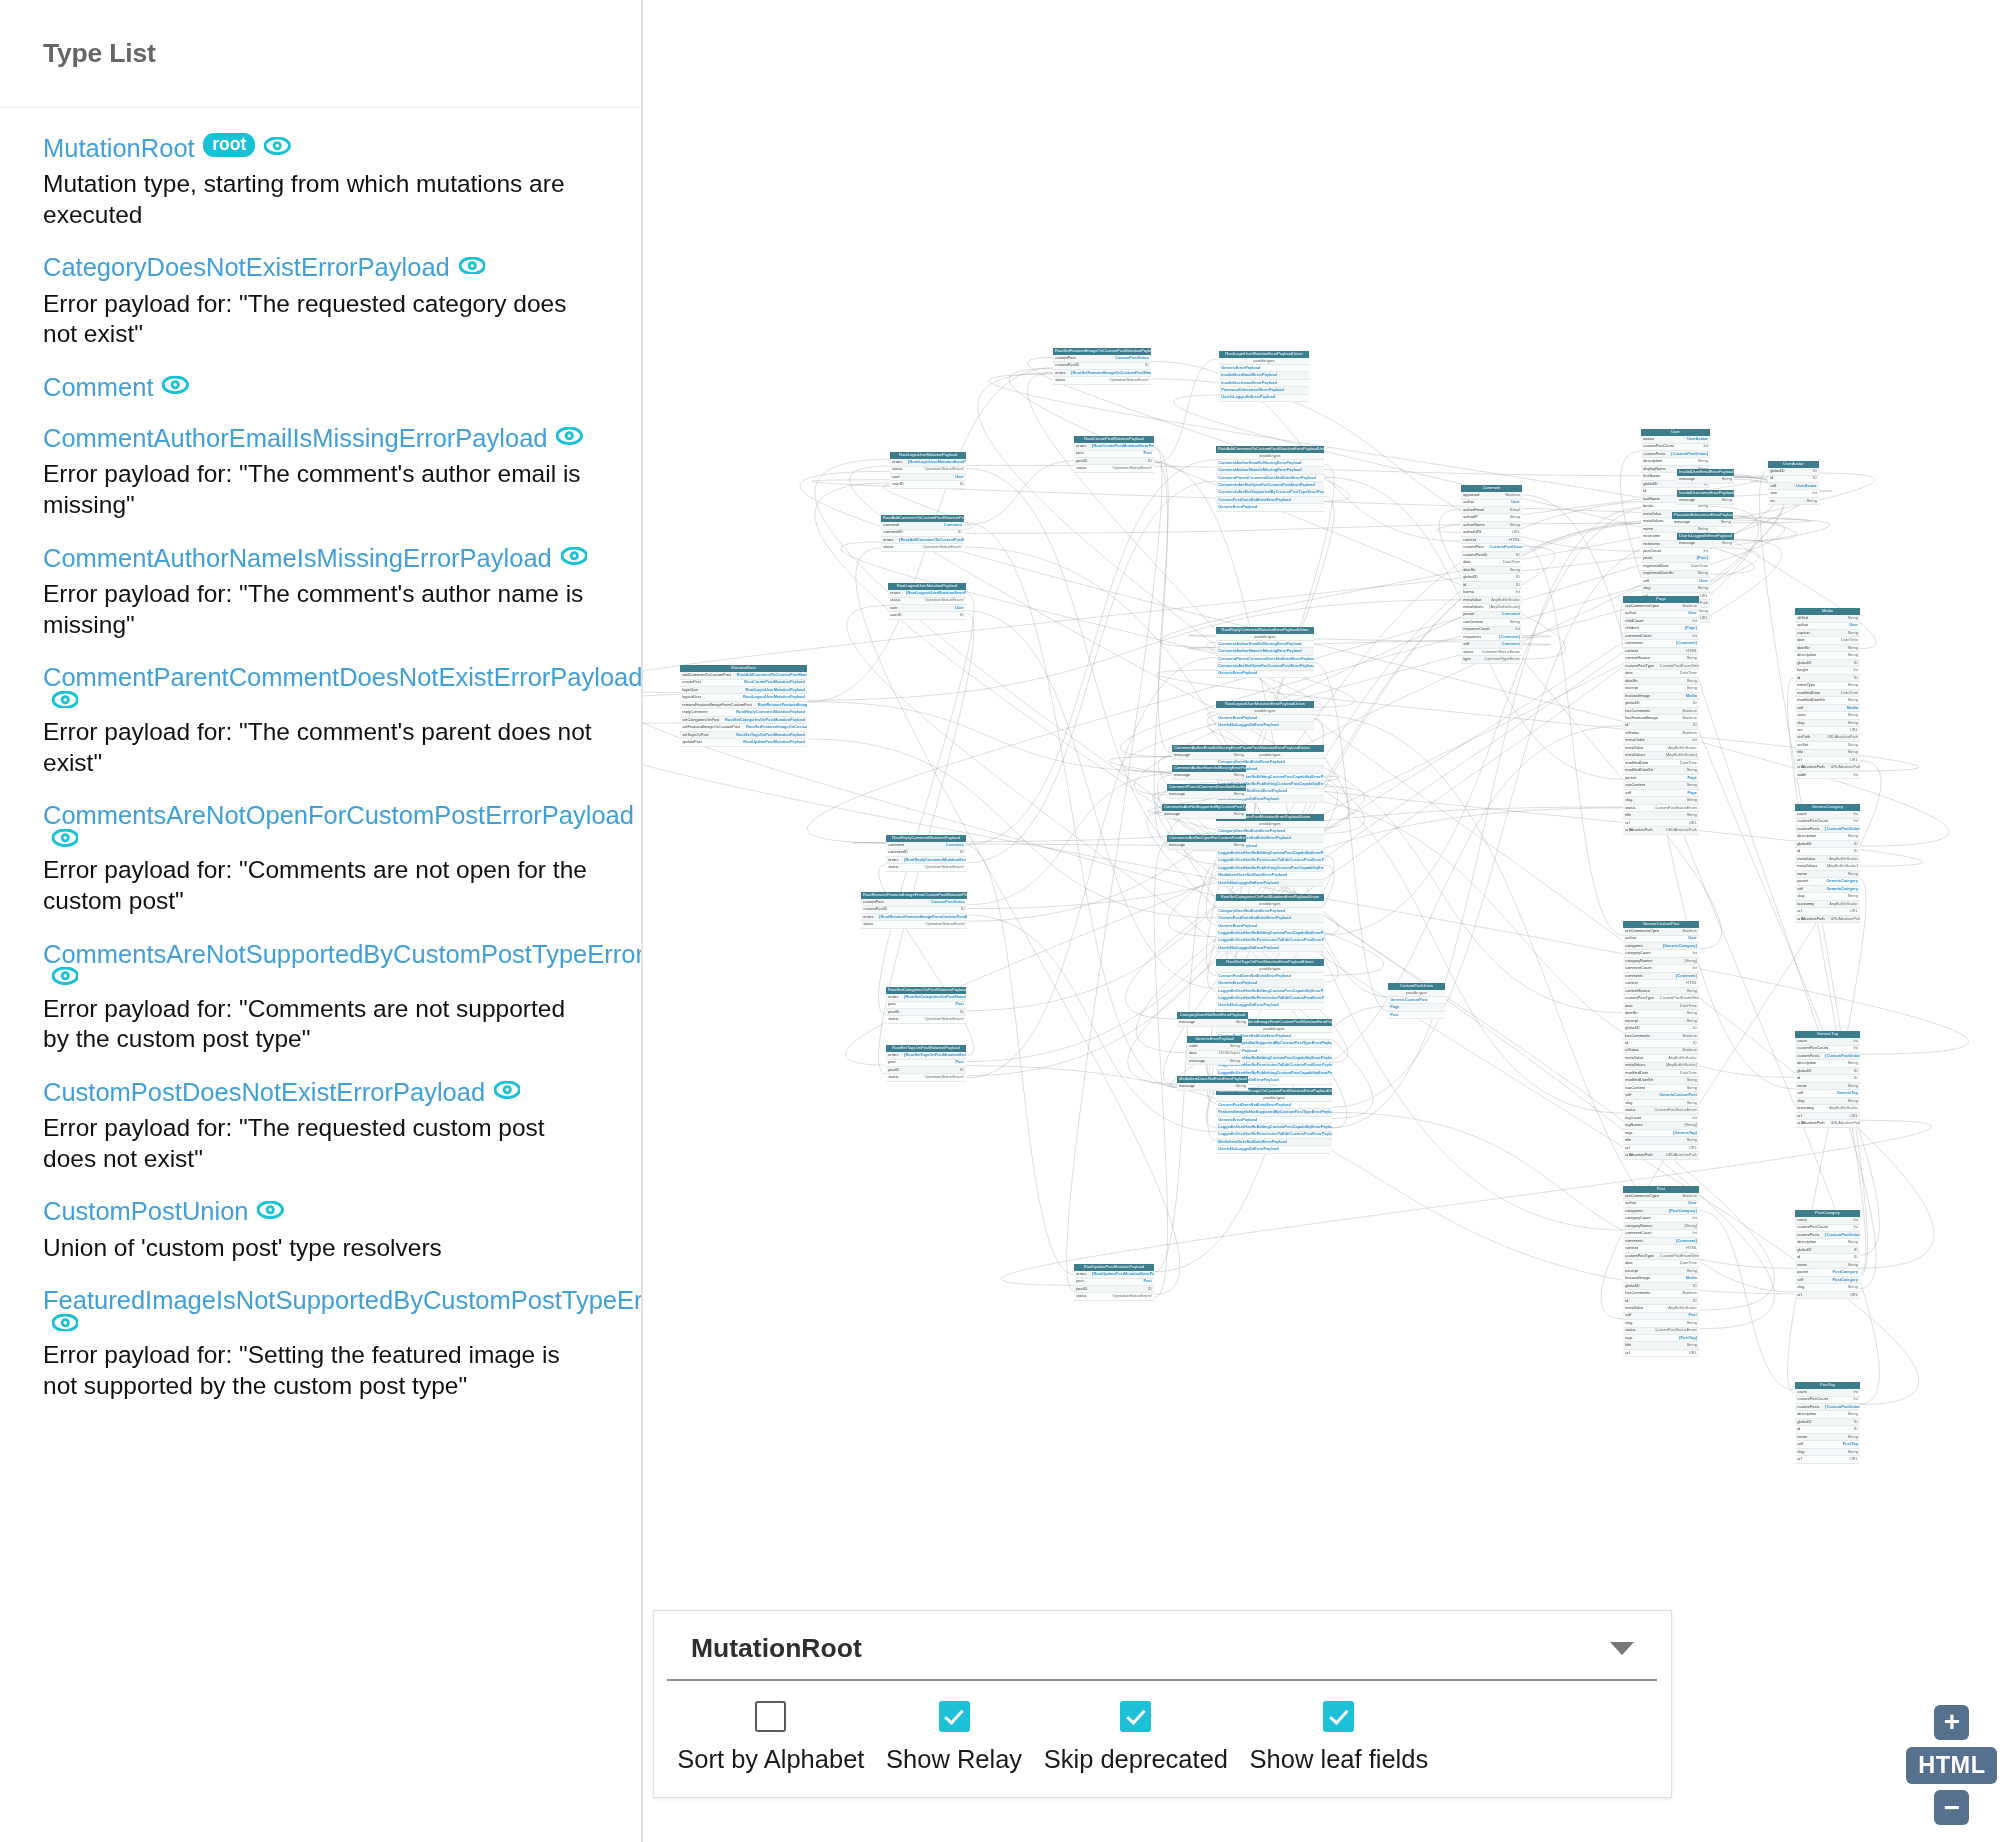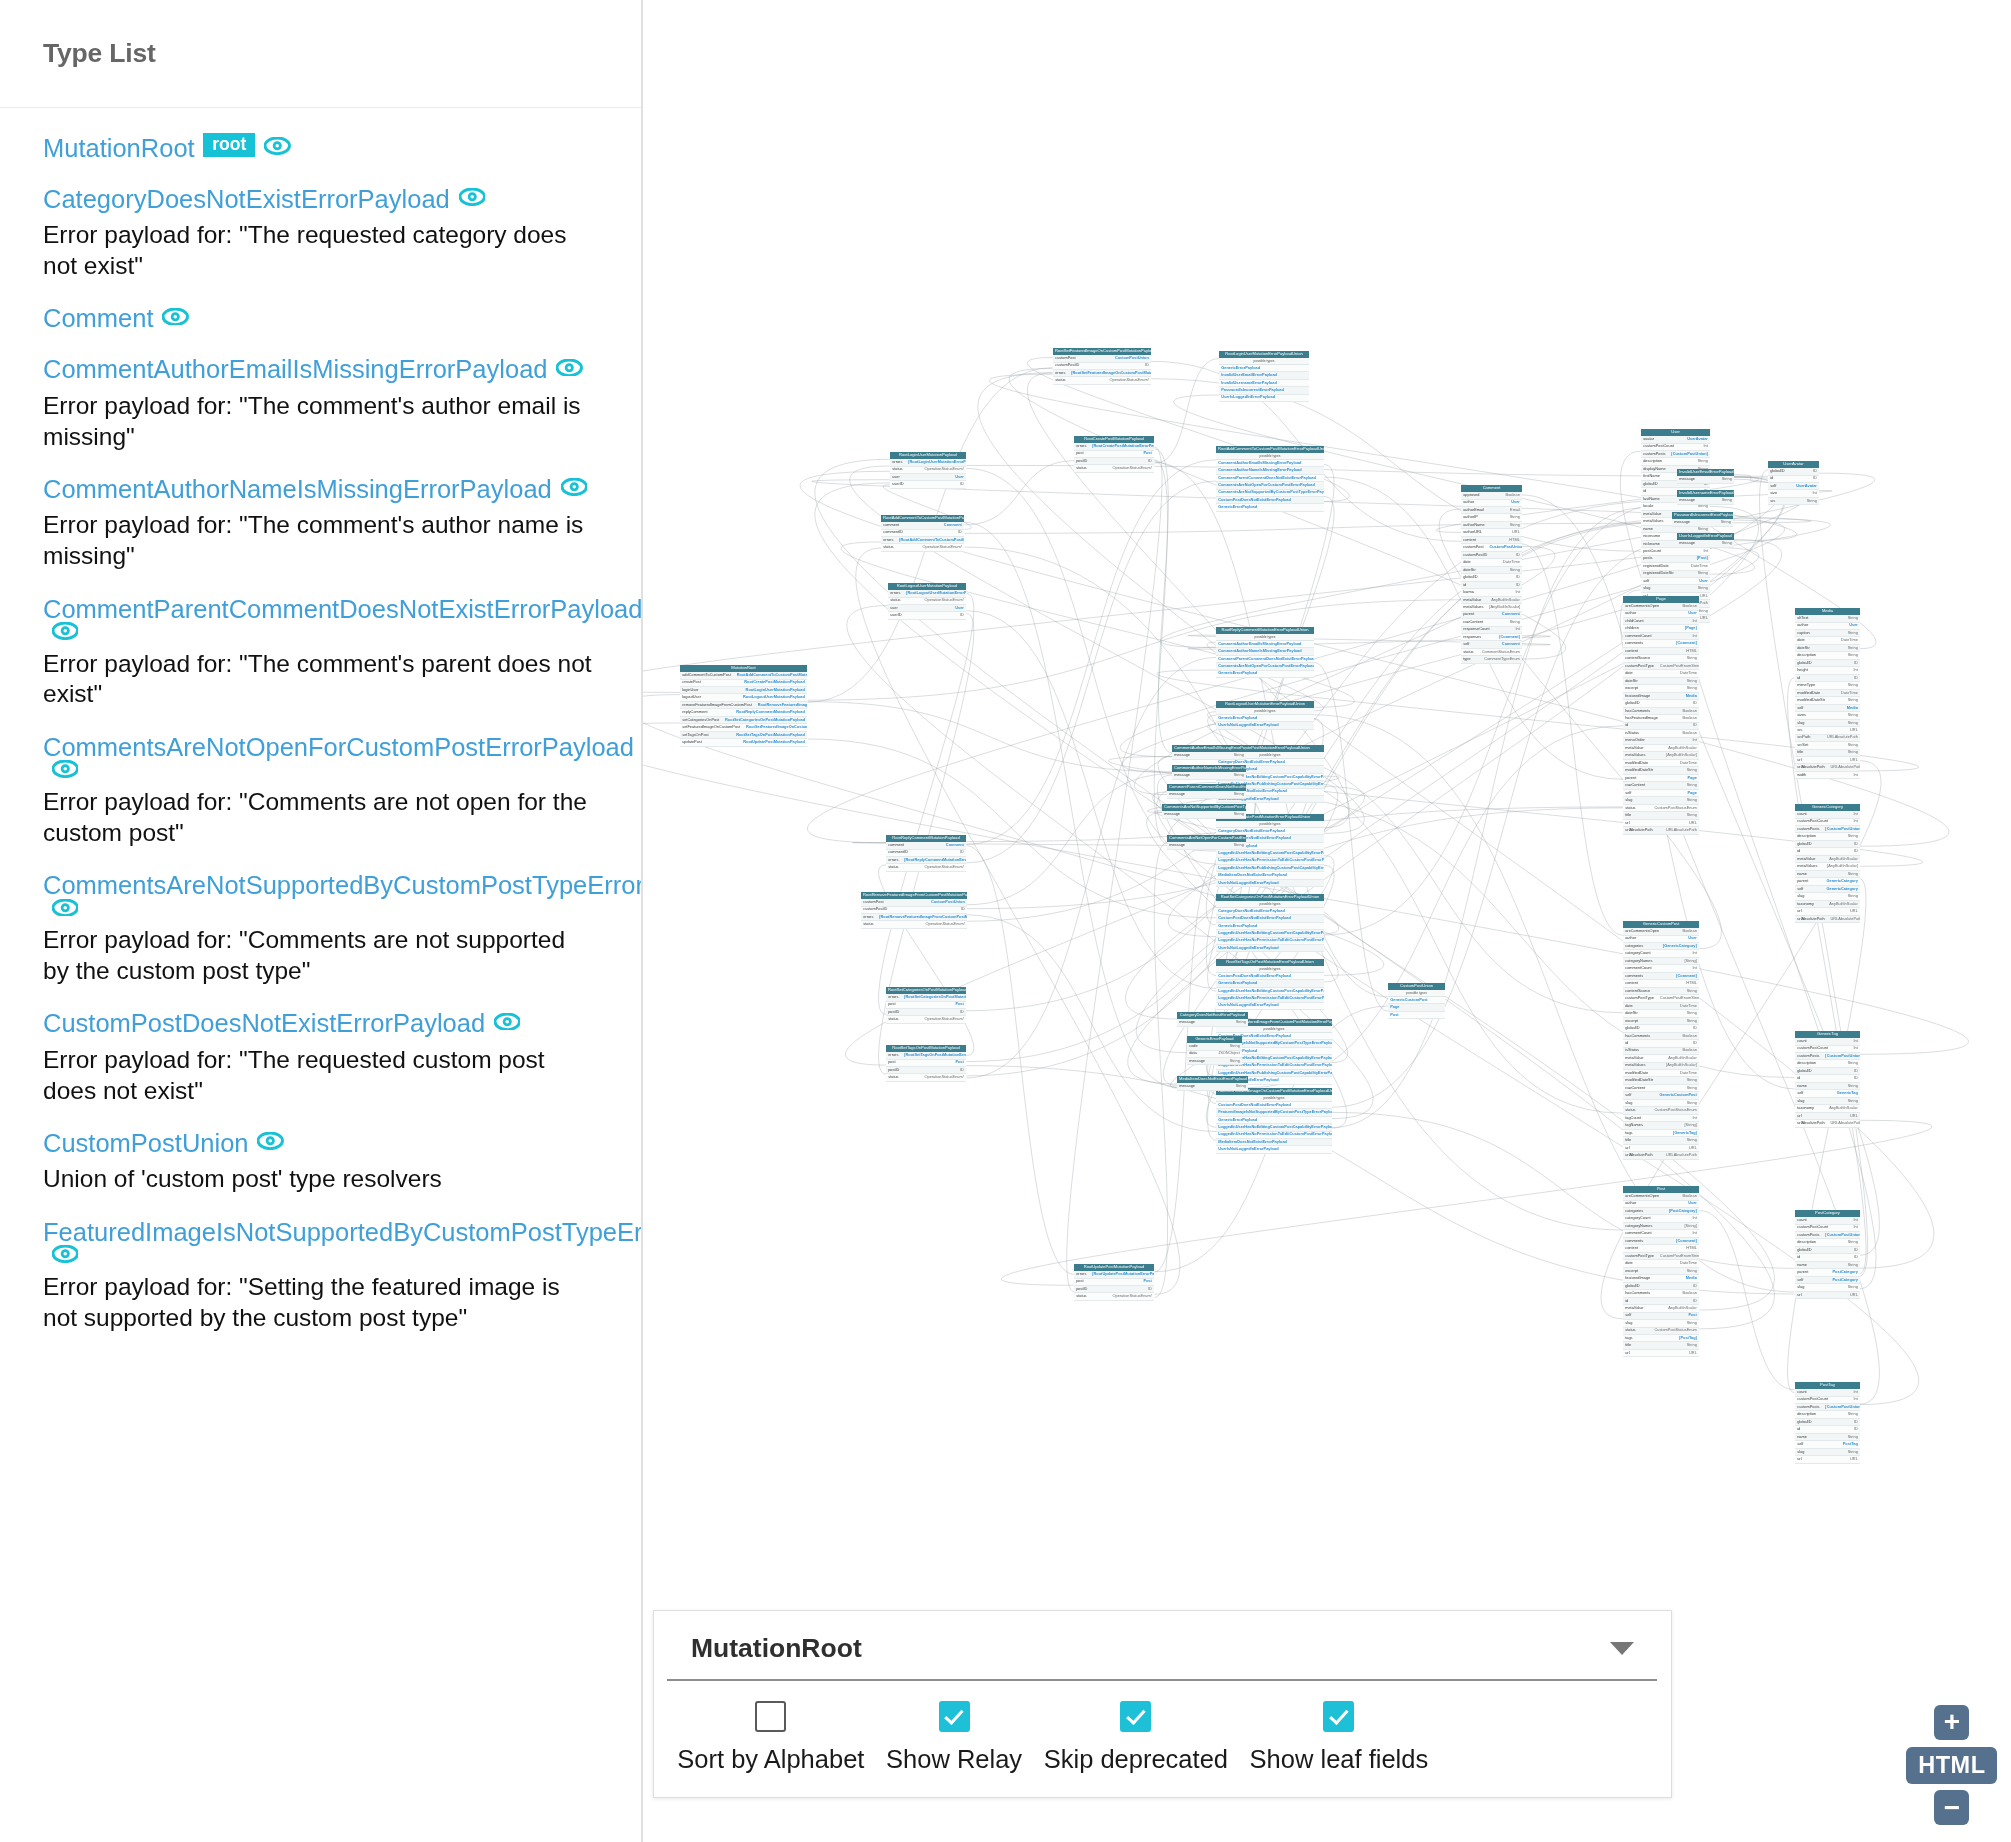--- a/index.html
+++ b/index.html
@@ -63,20 +63,21 @@
     display: inline-block;
     background: #17c1d6;
     color: #ffffff;
     font-size: 17.6px;
     font-weight: bold;
     padding: 2px 8.8px 2.9px 8.8px;
     margin-left: 8.8px;
     vertical-align: middle;
     position: relative;
     top: -2.9px;
+    border-radius: 11px;
   }
   .eye {
     display: inline-block;
     width: 26.5px; height: 17.6px;
     margin-left: 8.8px;
     vertical-align: middle;
     position: relative;
     top: -2px;
   }
   .eye svg { display: block; }
@@ -216,20 +217,21 @@
     <div class="sidebar-header">
       <div class="sidebar-title">Type List</div>
     </div>
     <div class="type-list" id="type-list">
         <div class="type-entry">
           <div class="type-row"><span class="type-name">MutationRoot</span><span class="badge-root">root</span><span class="eye"><svg width="26.5" height="17.6" viewBox="0 0 27 18">
                 <ellipse cx="13.5" cy="9" rx="12.5" ry="8" fill="none" stroke="#17c1d6" stroke-width="3"></ellipse>
                 <circle cx="13.5" cy="9" r="4.6" fill="#17c1d6"></circle>
                 <circle cx="13.5" cy="9" r="1.8" fill="#ffffff"></circle>
               </svg></span></div>
+          <div class="type-desc">Mutation type, starting from which mutations are executed</div>
         </div>
         <div class="type-entry">
           <div class="type-row"><span class="type-name">CategoryDoesNotExistErrorPayload</span><span class="eye"><svg width="26.5" height="17.6" viewBox="0 0 27 18">
                 <ellipse cx="13.5" cy="9" rx="12.5" ry="8" fill="none" stroke="#17c1d6" stroke-width="3"></ellipse>
                 <circle cx="13.5" cy="9" r="4.6" fill="#17c1d6"></circle>
                 <circle cx="13.5" cy="9" r="1.8" fill="#ffffff"></circle>
               </svg></span></div>
           <div class="type-desc">Error payload for: "The requested category does not exist"</div>
         </div>
         <div class="type-entry">

